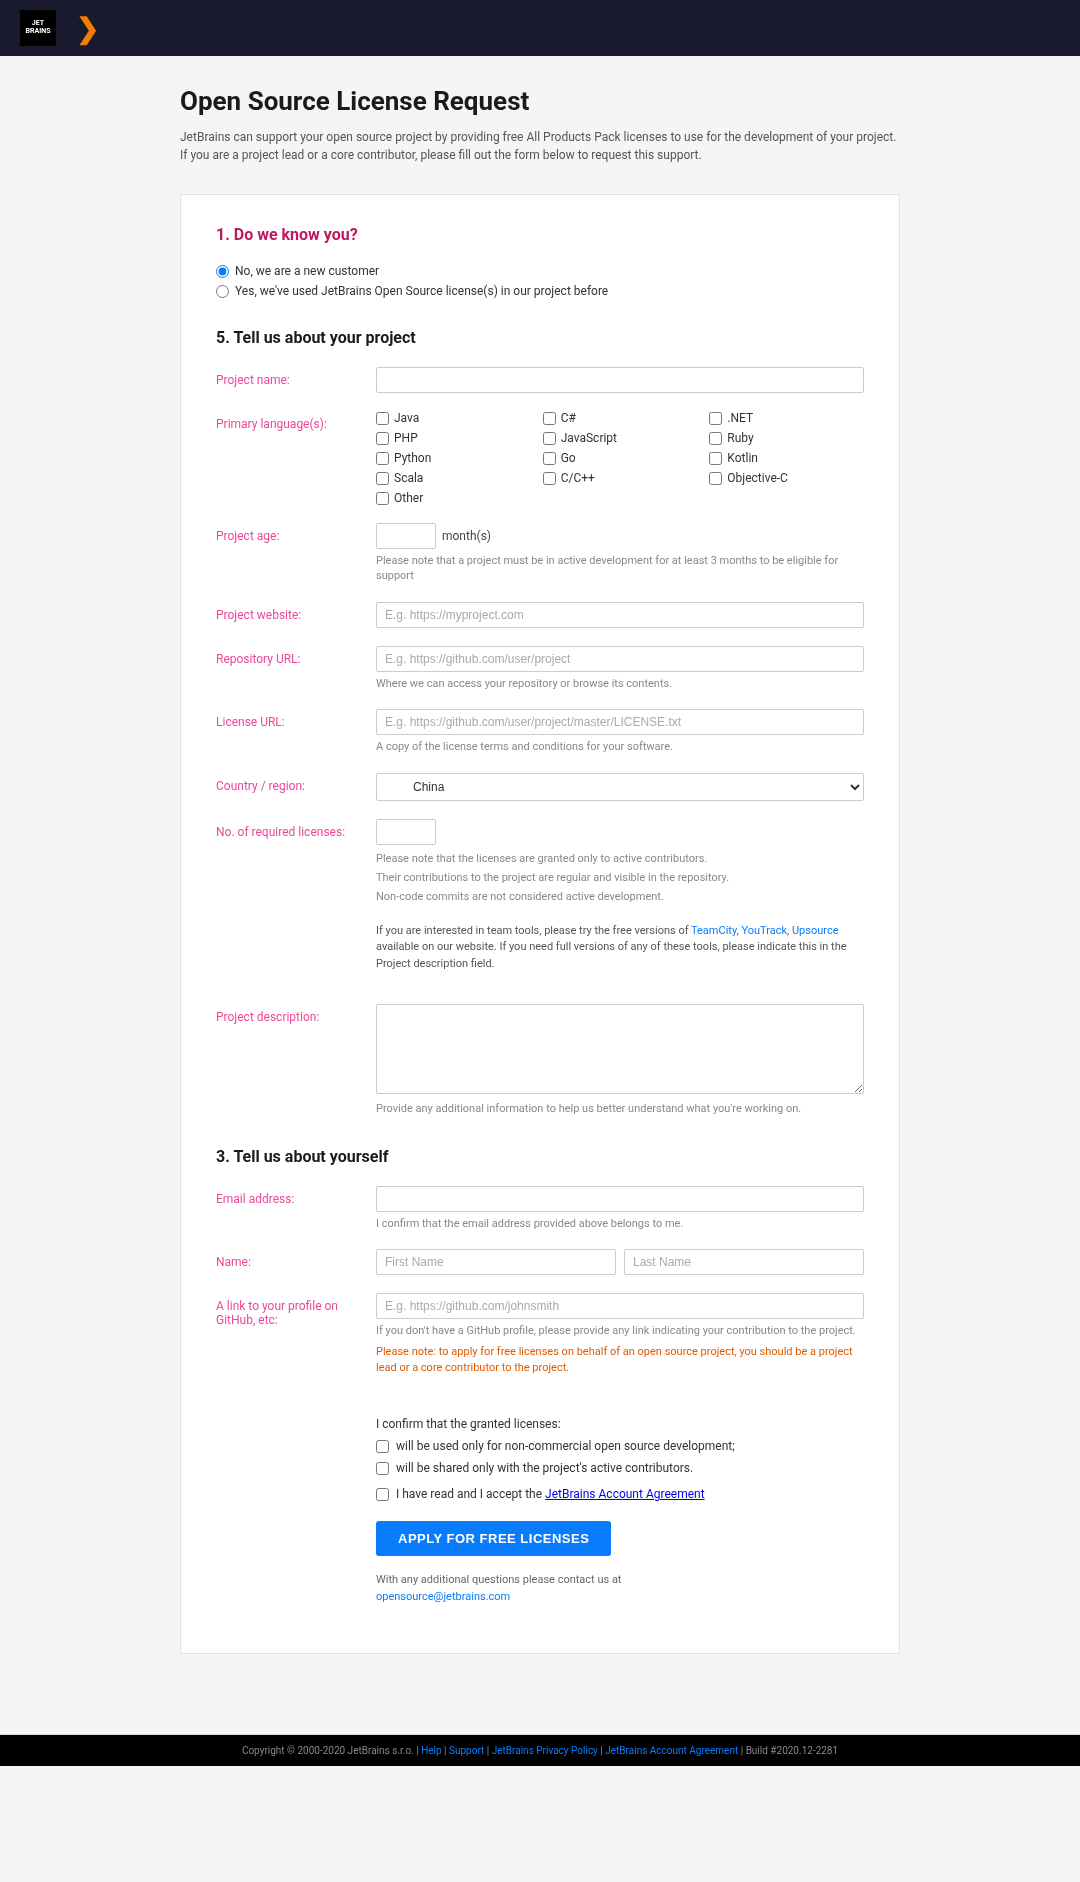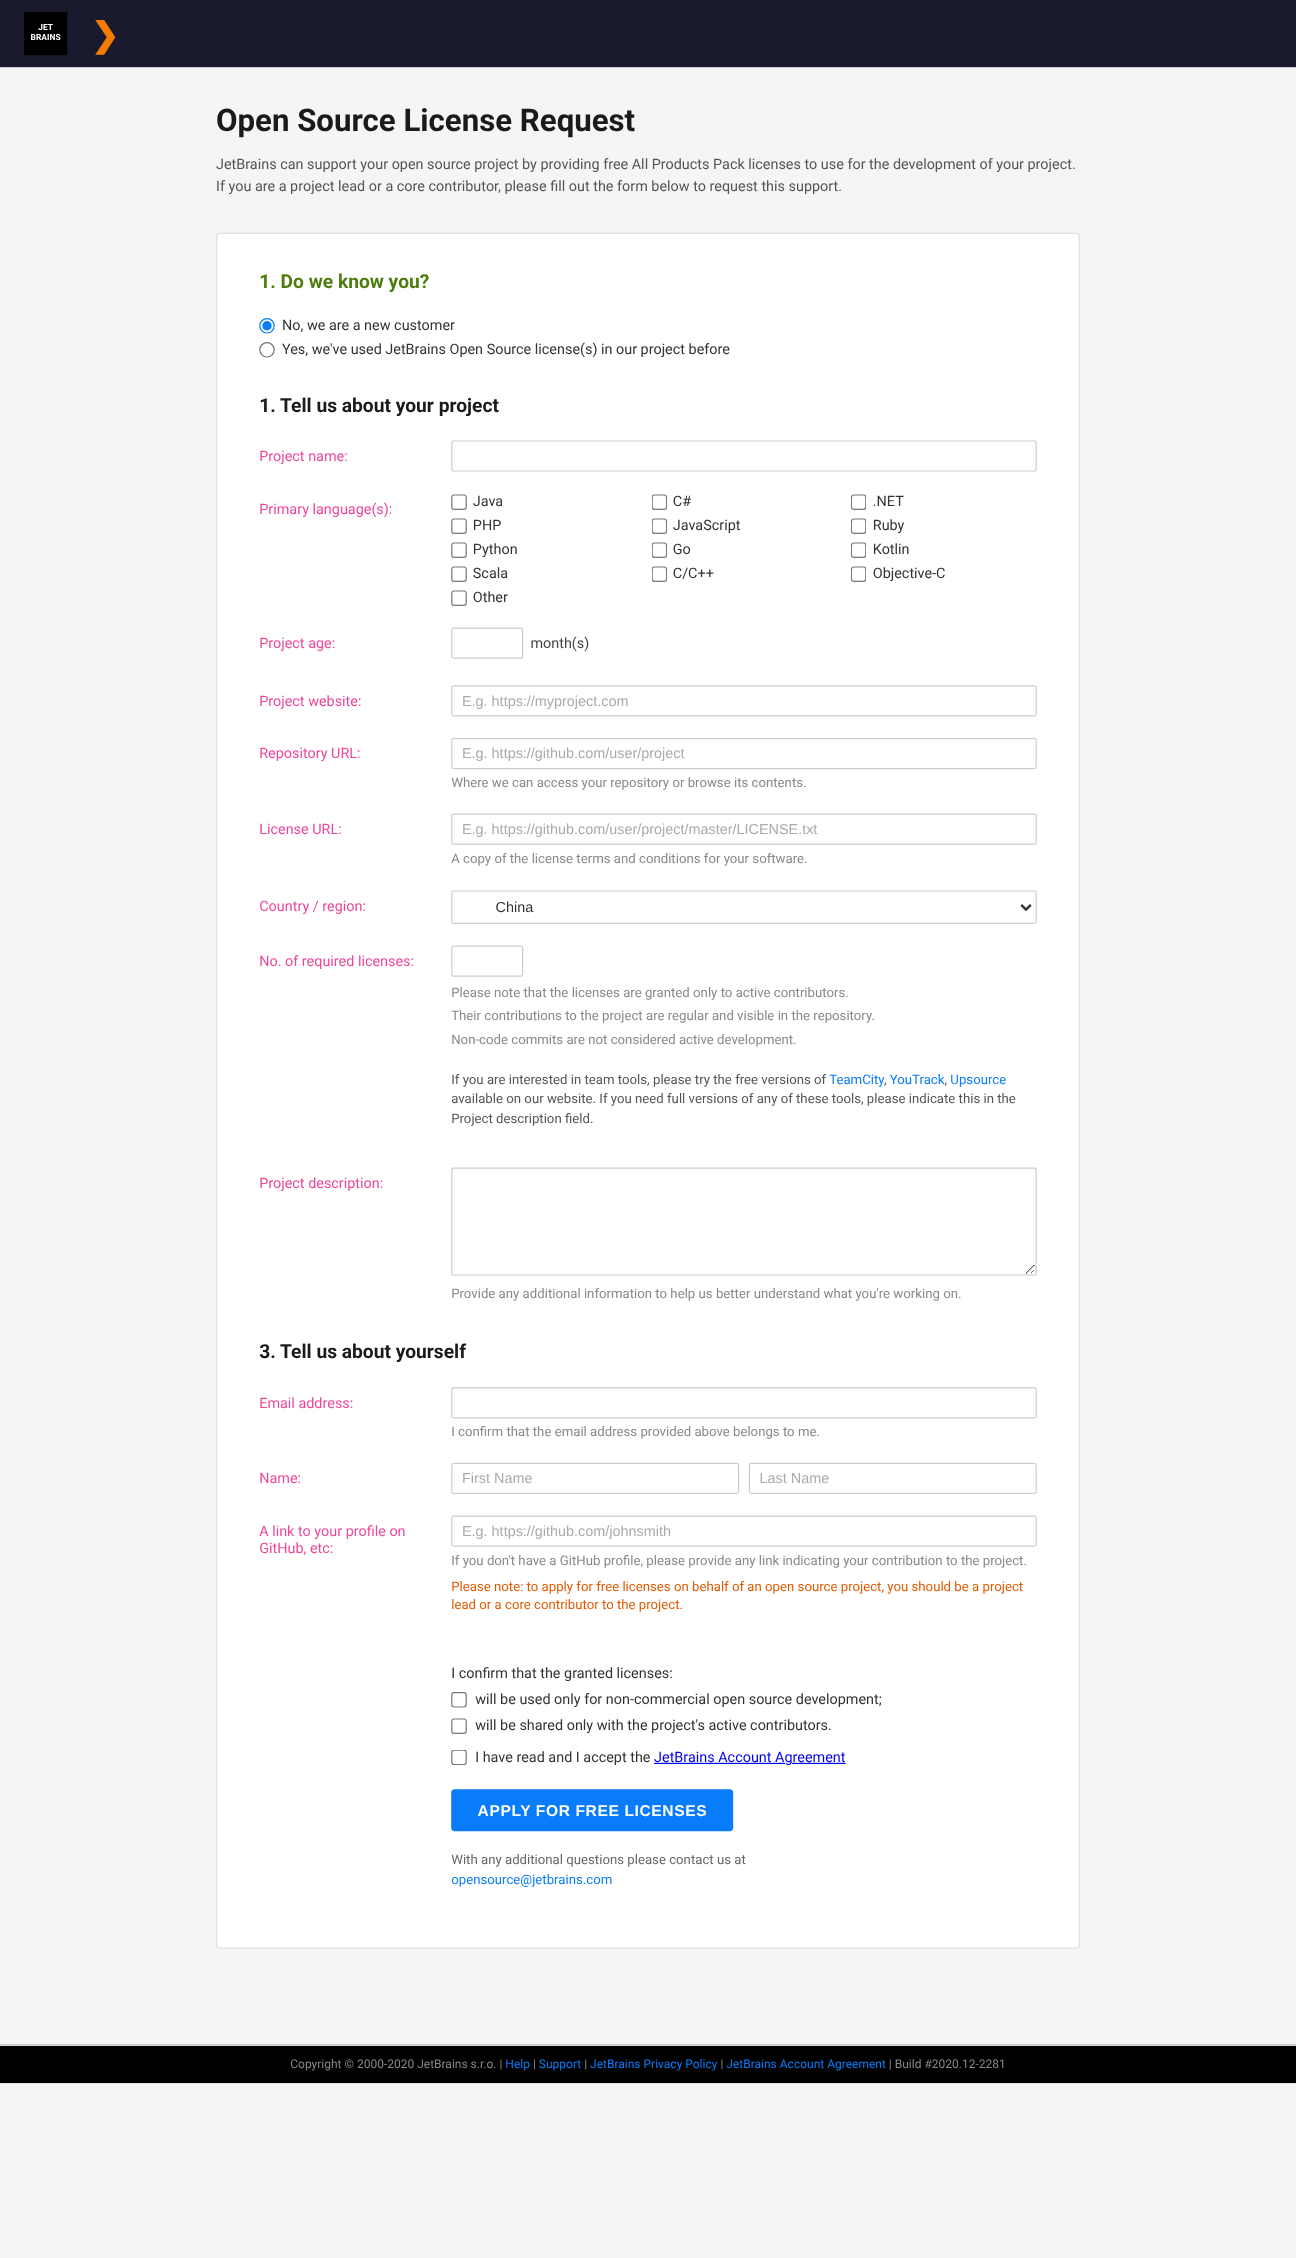--- a/index.html
+++ b/index.html
@@ -62,21 +62,21 @@
       background: white;
       border: 1px solid #e0e0e0;
       border-radius: 3px;
       padding: 30px 35px;
       margin-bottom: 20px;
     }
     .section-title {
       font-size: 16px;
       font-weight: bold;
       margin-bottom: 20px;
-      color: #4d7c0f;
+      color: #be185d;
     }
     .radio-group {
       margin-bottom: 6px;
       display: flex;
       align-items: center;
       gap: 6px;
     }
     .radio-group input[type="radio"] {
       accent-color: #087cfa;
     }
@@ -261,21 +261,21 @@
         <input type="radio" name="customer" id="new-customer" checked="" style="">
         <label for="new-customer">No, we are a new customer</label>
       </div>
       <div class="radio-group">
         <input type="radio" name="customer" id="existing-customer" style="">
         <label for="existing-customer">Yes, we've used JetBrains Open Source license(s) in our project before</label>
       </div>
     </div>
 
     <div class="form-section">
-      <div class="form-section-title">1. Tell us about your project</div>
+      <div class="form-section-title">5. Tell us about your project</div>
 
       <div class="form-row">
         <div class="form-label">Project name:</div>
         <div class="form-field">
           <input type="text" class="form-input" style="">
         </div>
       </div>
 
       <div class="form-row">
         <div class="form-label">Primary language(s):</div>
@@ -337,20 +337,21 @@
         </div>
       </div>
 
       <div class="form-row">
         <div class="form-label">Project age:</div>
         <div class="form-field">
           <div class="age-row">
             <input type="text" class="small-input" style="">
             <span class="inline-unit">month(s)</span>
           </div>
+          <div class="hint-text">Please note that a project must be in active development for at least 3 months to be eligible for support</div>
         </div>
       </div>
 
       <div class="form-row">
         <div class="form-label">Project website:</div>
         <div class="form-field">
           <input type="text" class="form-input" placeholder="E.g. https://myproject.com" style="">
         </div>
       </div>
 

